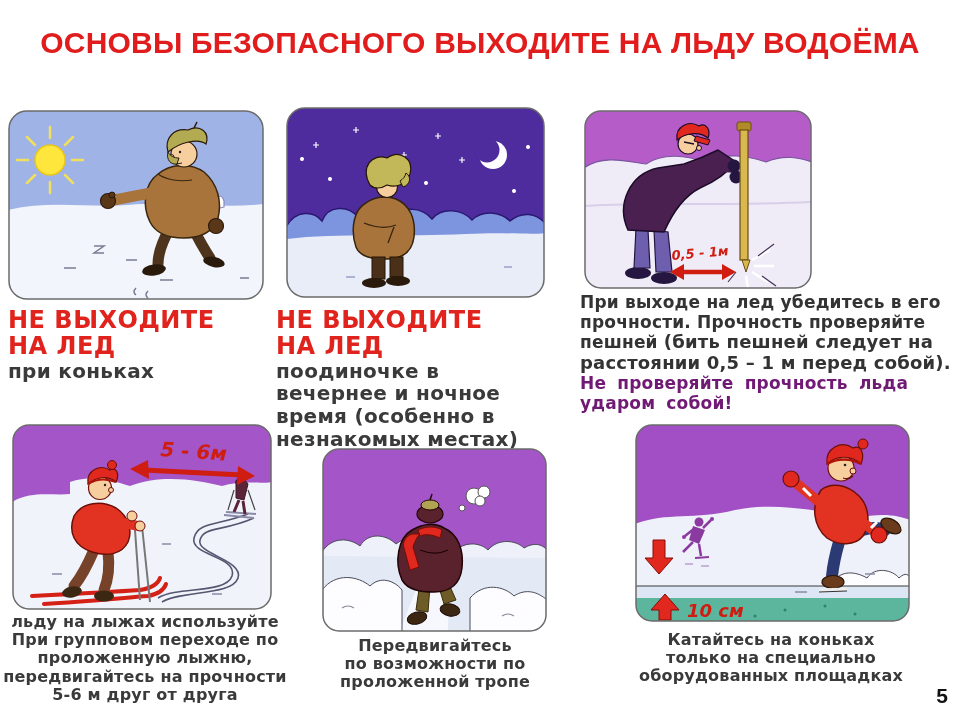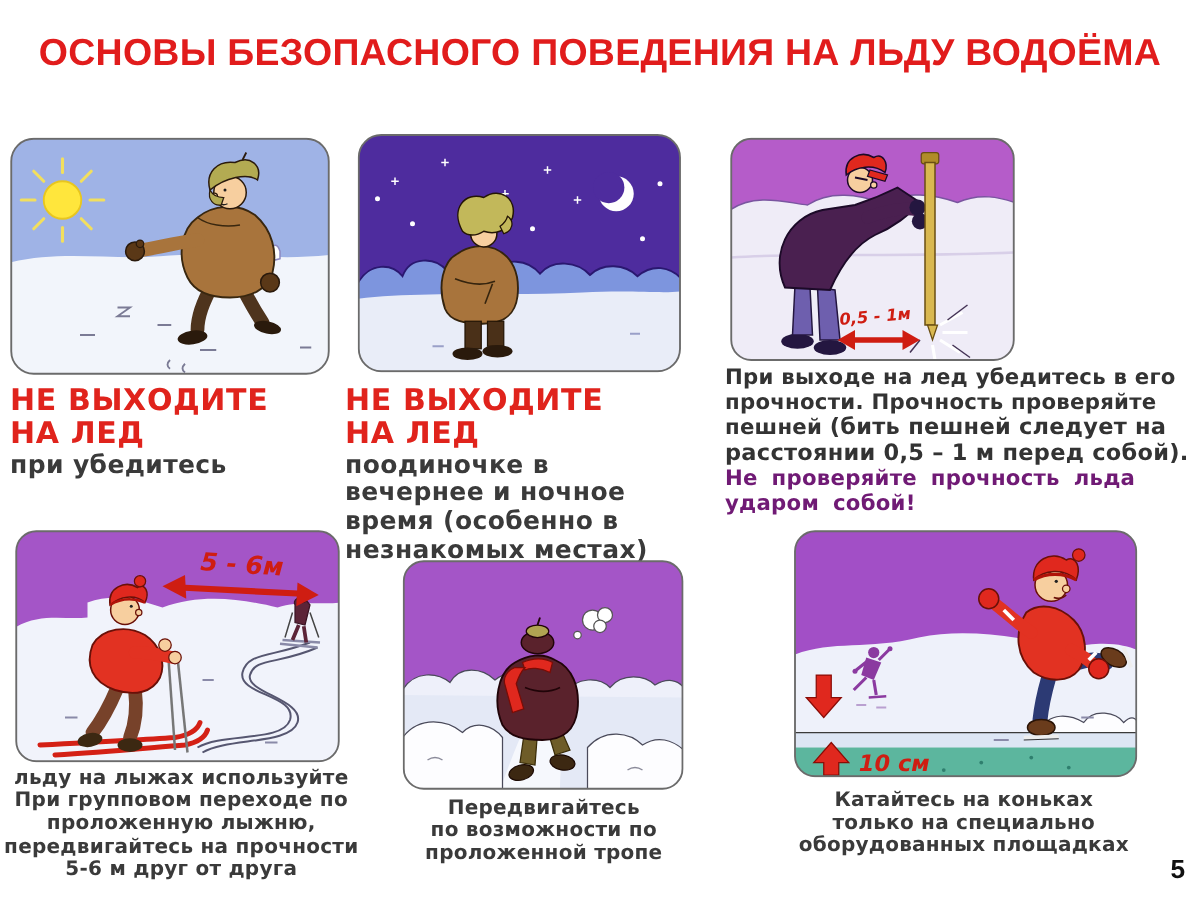--- a/index.html
+++ b/index.html
@@ -17,21 +17,21 @@
   .p3text .red{color:#701a75;word-spacing:5px;}
   .cap-sm{color:#3a3a3a;font-weight:bold;font-size:16px;line-height:1.14;letter-spacing:.2px;text-align:center;}
   .page-num{font-family:"Liberation Sans",sans-serif;font-weight:bold;font-size:21px;color:#111;}
   svg{display:block;}
 </style>
 </head>
 <body>
 
 <div class="slide">
 
-  <div class="abs slide-title">ОСНОВЫ БЕЗОПАСНОГО ПОВЕДЕНИЯ НА ЛЬДУ ВОДОЁМА</div>
+  <div class="abs slide-title">ОСНОВЫ БЕЗОПАСНОГО ВЫХОДИТЕ НА ЛЬДУ ВОДОЁМА</div>
 
   <svg class="abs" style="left:8px;top:110px;" width="256" height="190" viewBox="0 0 256 190">
     <defs>
         <clipPath id="r1">
           <rect x="1" y="1" width="254" height="188" rx="18"></rect>
         </clipPath>
       </defs>
     <g clip-path="url(#r1)">
       <rect width="256" height="190" fill="#9fb3e6"></rect>
       <path d="M0,100 C40,90 80,98 120,95 C170,91 210,99 256,94 L256,190 L0,190 Z" fill="#f2f5fb"></path>
@@ -177,21 +177,21 @@
         <path d="M152,162 L138,154 L138,170 Z" fill="#cf1d12"></path>
         <text x="88" y="150" font-size="13" font-weight="bold" font-style="italic" fill="#cf1d12" transform="rotate(-5 88 150)">0,5 - 1м</text>
       </g>
     </g>
     <rect x="1" y="1" width="226" height="177" rx="16" fill="none" stroke="#6b6b6b" stroke-width="1.5"></rect>
   </svg>
 
   <div class="abs cap-center" style="left:8px;top:308px;width:256px;">
     <div class="warn-red">НЕ ВЫХОДИТЕ</div>
     <div class="warn-red">НА ЛЕД</div>
-    <div class="cap-black">при убедитесь</div>
+    <div class="cap-black">при коньках</div>
   </div>
 
   <div class="abs cap-center" style="left:276px;top:308px;width:280px;">
     <div class="warn-red">НЕ ВЫХОДИТЕ</div>
     <div class="warn-red">НА ЛЕД</div>
     <div class="cap-black">поодиночке в</div>
     <div class="cap-black">вечернее и ночное</div>
     <div class="cap-black">время (особенно в</div>
     <div class="cap-black">незнакомых местах)</div>
   </div>

